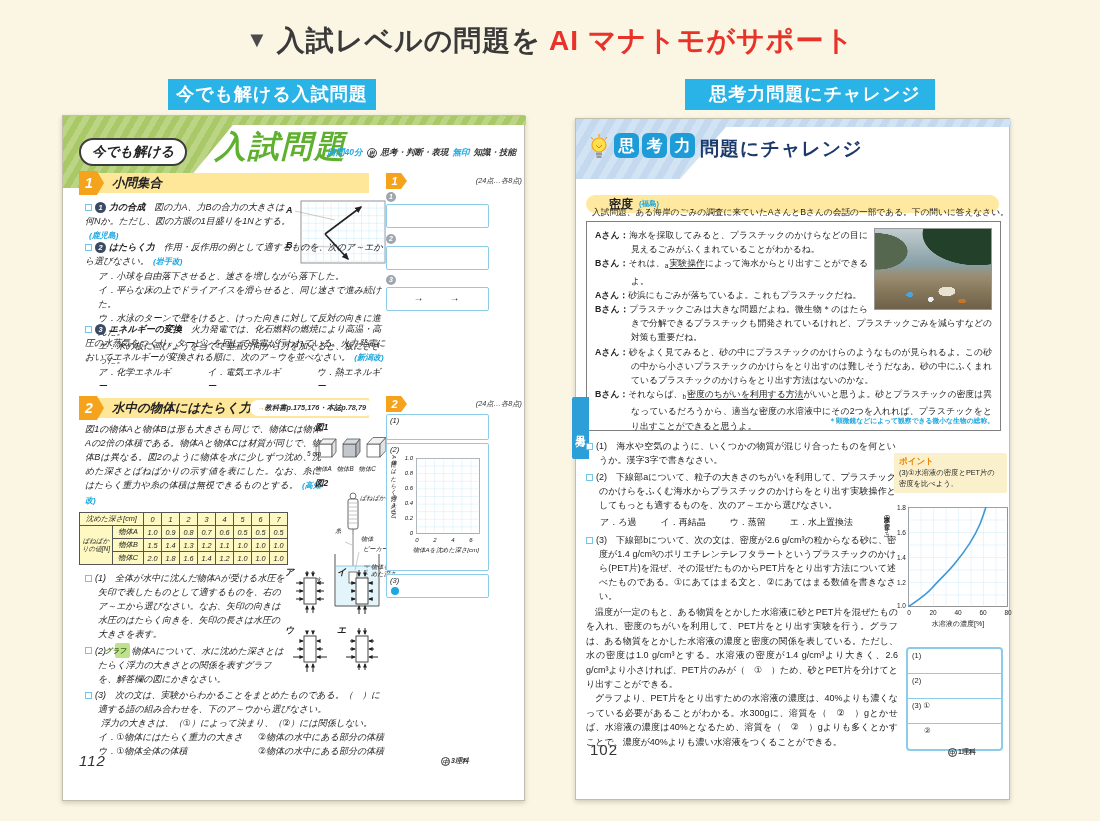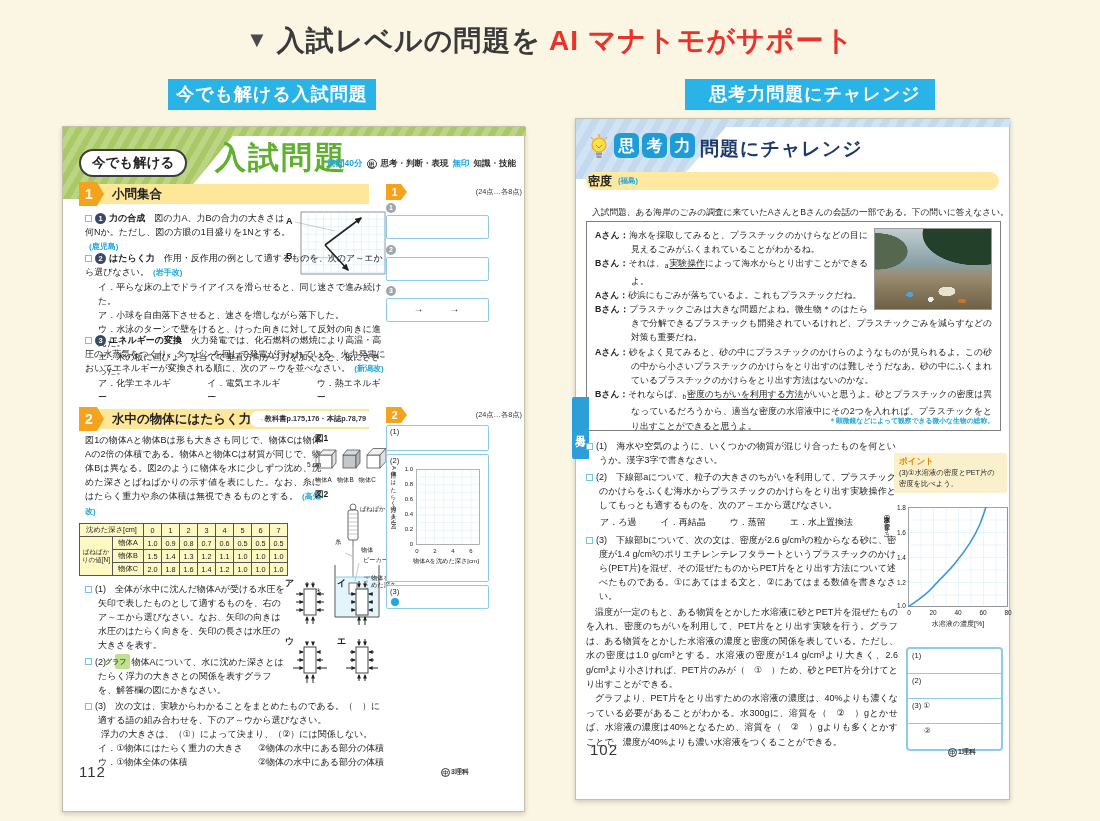--- a/index.html
+++ b/index.html
@@ -9,21 +9,21 @@
   
   .main-title { position:absolute; top:22px; left:0; width:1100px; text-align:center; font-size:28px; font-weight:800; color:#3A3A3A; letter-spacing:1px; }
   .main-title .tri { font-size:22px; color:#4A4A4A; vertical-align:3px; margin-right:8px; }
   .main-title .t-red { color:#E8332A; margin-left:8px; }
   .tag { position:absolute; top:79px; height:31px; background:#29B3E6; color:#fff; font-weight:800; font-size:18px; text-align:center; line-height:31px; letter-spacing:1px; }
   .tag-l { left:168px; width:208px; }
   .tag-r { left:685px; width:250px;padding-left:10px; }
 
   
   .page { position:absolute; background:#fff; border:1px solid #C3BEAC; box-shadow:0 2px 5px rgba(0,0,0,.18); }
-  .pageL { left:62px; top:126px; width:463px; height:686px; }
+  .pageL { left:62px; top:115px; width:463px; height:686px;font-style:italic; }
   .pageR { left:575px; top:118px; width:435px; height:682px; }
 
   .decoL { position:absolute; left:0; top:0; width:463px; height:72px;
     background:repeating-linear-gradient(120deg,#A9C868 0 6px,#BCD584 6px 12px);
     clip-path:polygon(0 0,463px 0,463px 9px,170px 9px,118px 72px,0 72px); }
   .decoR { position:absolute; left:0; top:0; width:435px; height:60px;
     background:repeating-linear-gradient(120deg,#C4D9EE 0 7px,#D2E3F4 7px 14px);
     clip-path:polygon(0 0,435px 0,435px 8px,150px 8px,104px 60px,0 60px); }
 
   
@@ -106,21 +106,21 @@
   .agr-ylab { position:absolute; left:3px; top:11px; writing-mode:vertical-rl; font-size:5.7px; height:106px; letter-spacing:0; color:#222; }
   .agr-ytick { position:absolute; left:11px; width:15px; text-align:right; font-size:6px; }
   .agr-xtick { position:absolute; top:93px; width:10px; text-align:center; font-size:6px; }
   .agr-xlab { position:absolute; top:102px; left:16px; width:86px; text-align:center; font-size:6.2px; }
 
   
   .bulb { position:absolute; left:12px; top:15px; }
   .tboxes { position:absolute; left:38px; top:14px; display:flex; gap:3px; }
   .tbox { width:25px; height:25px; border-radius:6px; background:#1E9CD7; color:#fff; font-size:16px; font-weight:800; text-align:center; line-height:25px; }
   .tsuffix { position:absolute; left:124px; top:17px; font-size:19px; font-weight:800; color:#1B3A6B; letter-spacing:1px; }
-  .topicbar { position:absolute; left:10px; top:53px; width:413px; height:18px; background:#FFE9A0; border-radius:9px; display:flex; align-items:center; padding-left:2px; }
+  .topicbar { position:absolute; left:10px; top:76px; width:413px; height:18px; background:#FFE9A0; border-radius:9px; display:flex; align-items:center; padding-left:23px; }
   .topicbar .tp { font-size:12px; font-weight:800; }
   .topicbar .ts { font-size:7.5px; color:#1FA7E0; font-weight:700; margin-left:6px; }
   .rintro { position:absolute; left:10px; top:86px; width:420px; font-size:8.7px; }
   .dlg { position:absolute; left:10px; top:102px; width:415px; height:210px; border:1.5px solid #7F7F7F; padding:6px 8px; font-size:8.8px; line-height:14.2px; }
   .dlg p { padding-left:36px; text-indent:-36px; text-align:justify; }
   .dlg .spk { font-weight:700; }
   .photo { float:right; width:118px; height:82px; margin:0 0 4px 6px;
     background:
       radial-gradient(14px 8px at 62% 78%, #E8E2D2 60%, transparent 61%),
       radial-gradient(6px 4px at 30% 82%, #4FA3D8 60%, transparent 61%),
@@ -210,22 +210,22 @@
           <line x1="40" y1="34" x2="76" y2="7" stroke="#222" stroke-width="1.6" marker-end="url(#ah)"></line>
           <line x1="40" y1="34" x2="63" y2="59" stroke="#222" stroke-width="1.6" marker-end="url(#ah)"></line>
         </svg>
         <span class="vlab" style="left:1px;top:5px">A</span>
         <span class="vlab" style="left:1px;top:40px">B</span>
       </div>
     </div>
 
     <div class="q2wrap">
       <p class="qp"><span class="chk"></span><span class="ncirc">2</span><span class="topic">はたらく力</span>　<span>作用・反作用の例として適するものを、次のア～エから選びなさい。</span><span class="src">(岩手改)</span></p>
+      <p class="qp optline">ア．小球を自由落下させると、速さを増しながら落下した。</p>
       <p class="qp optline">イ．平らな床の上でドライアイスを滑らせると、同じ速さで進み続けた。</p>
-      <p class="qp optline">ア．小球を自由落下させると、速さを増しながら落下した。</p>
       <p class="qp optline">ウ．水泳のターンで壁をけると、けった向きに対して反対の向きに進んだ。</p>
       <p class="qp optline">エ．木の板に画びょうを当てて垂直方向から力を加えると、板にささった。</p>
     </div>
 
     <div class="q3wrap">
       <p class="qp"><span class="chk"></span><span class="ncirc">3</span><span class="topic">エネルギーの変換</span>　<span>火力発電では、化石燃料の燃焼により高温・高圧の水蒸気をつくり、タービンを回して発電が行われている。火力発電においてエネルギーが変換される順に、次のア～ウを並べなさい。</span><span class="src">(新潟改)</span></p>
       <div class="optrow3">
         <span class="qp">ア．化学エネルギー</span>
         <span class="qp">イ．電気エネルギー</span>
         <span class="qp">ウ．熱エネルギー</span>

